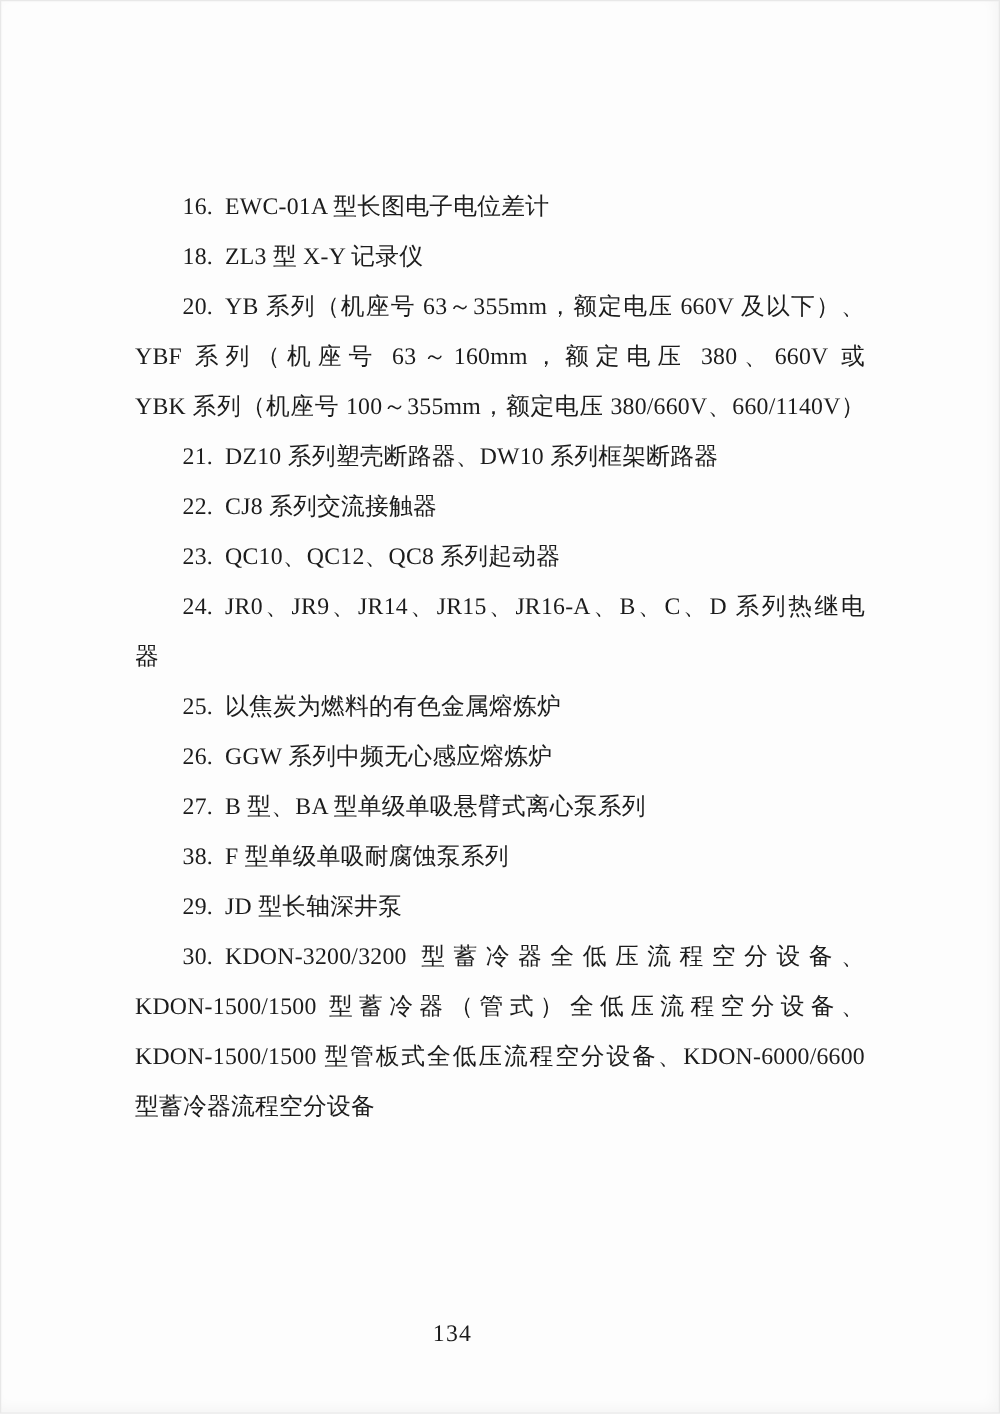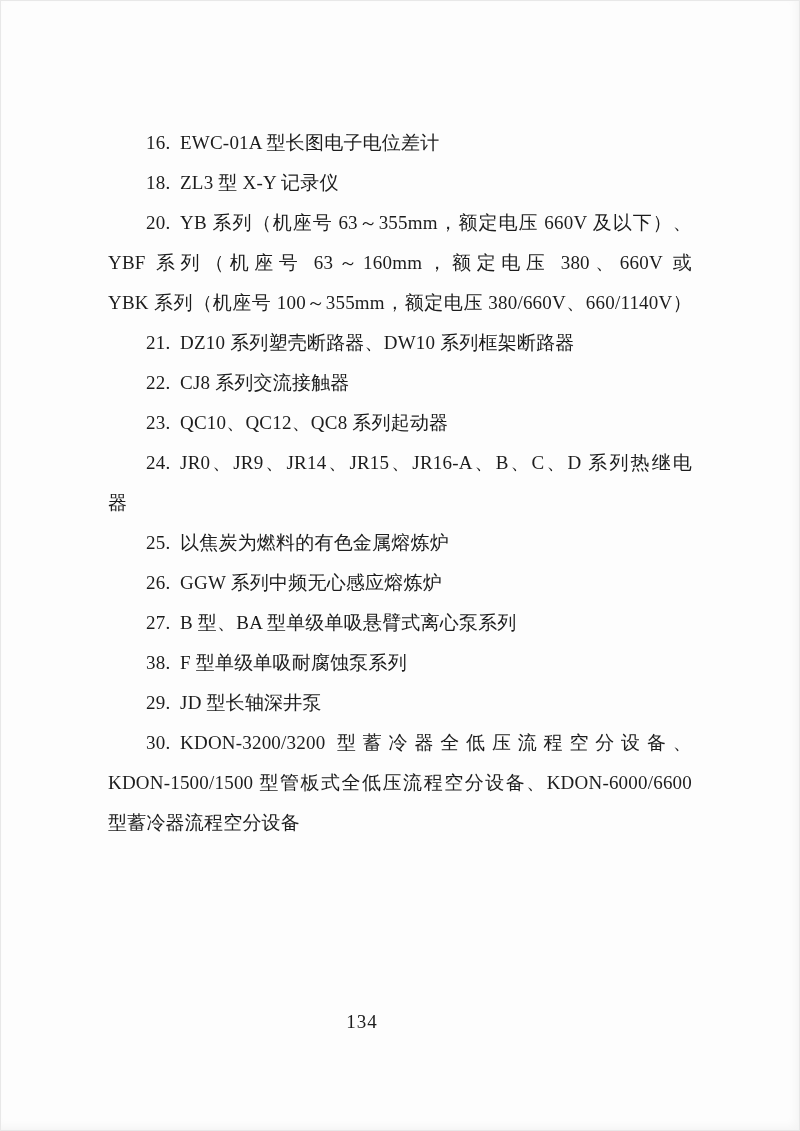--- a/index.html
+++ b/index.html
@@ -15,21 +15,21 @@
     width: 800px;
     height: 1131px;
     background: #fdfdfd;
     color: #1c1c1c;
     font-family: "Liberation Serif", "DejaVu Serif", serif;
     box-shadow: inset 0 0 0 1px #e8e8e8, inset -4px -4px 10px rgba(0,0,0,0.04);
   }
   .text-block {
     position: absolute;
     left: 108px;
-    top: 123px;
+    top: 146px;
     width: 584px;
   }
   .line {
     height: 40px;
     line-height: 40px;
     font-size: 19px;
     letter-spacing: 0.2px;
     white-space: normal;
     overflow: hidden;
     text-align: left;
@@ -39,21 +39,21 @@
   }
   .line.fill {
     text-align: justify;
     text-align-last: justify;
     text-justify: inter-character;
     font-family: Liberation Serif, serif;
   }
   .page-number {
     position: absolute;
     left: 0;
-    top: 1002px;
+    top: 1048px;
     width: 724px;
     text-align: center;
     font-size: 19px;
     line-height: 40px;
     letter-spacing: 1px;
   }
 </style>
 </head>
 <body>
 
@@ -68,17 +68,18 @@
     <div class="line indent">22. CJ8 系列交流接触器</div>
     <div class="line indent">23. QC10、QC12、QC8 系列起动器</div>
     <div class="line indent fill">24. JR0、JR9、JR14、JR15、JR16-A、B、C、D 系列热继电</div>
     <div class="line">器</div>
     <div class="line indent">25. 以焦炭为燃料的有色金属熔炼炉</div>
     <div class="line indent">26. GGW 系列中频无心感应熔炼炉</div>
     <div class="line indent">27. B 型、BA 型单级单吸悬臂式离心泵系列</div>
     <div class="line indent">38. F 型单级单吸耐腐蚀泵系列</div>
     <div class="line indent">29. JD 型长轴深井泵</div>
     <div class="line indent fill">30. KDON-3200/3200 型蓄冷器全低压流程空分设备、</div>
+    <div class="line fill">KDON-1500/1500 型蓄冷器（管式）全低压流程空分设备、</div>
     <div class="line fill">KDON-1500/1500 型管板式全低压流程空分设备、KDON-6000/6600</div>
     <div class="line">型蓄冷器流程空分设备</div>
   </div>
   <div class="page-number">134</div>
 </div>
 
 </body></html>

